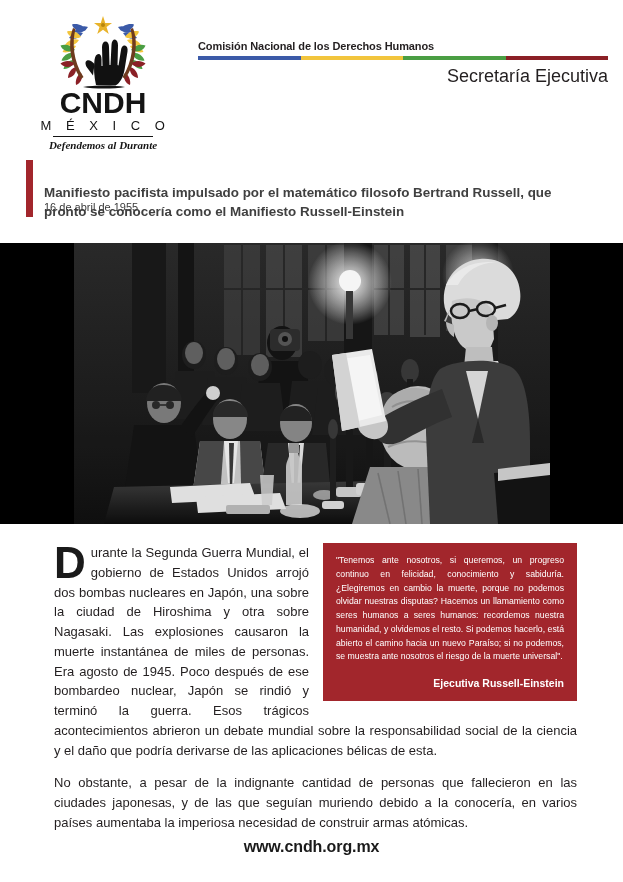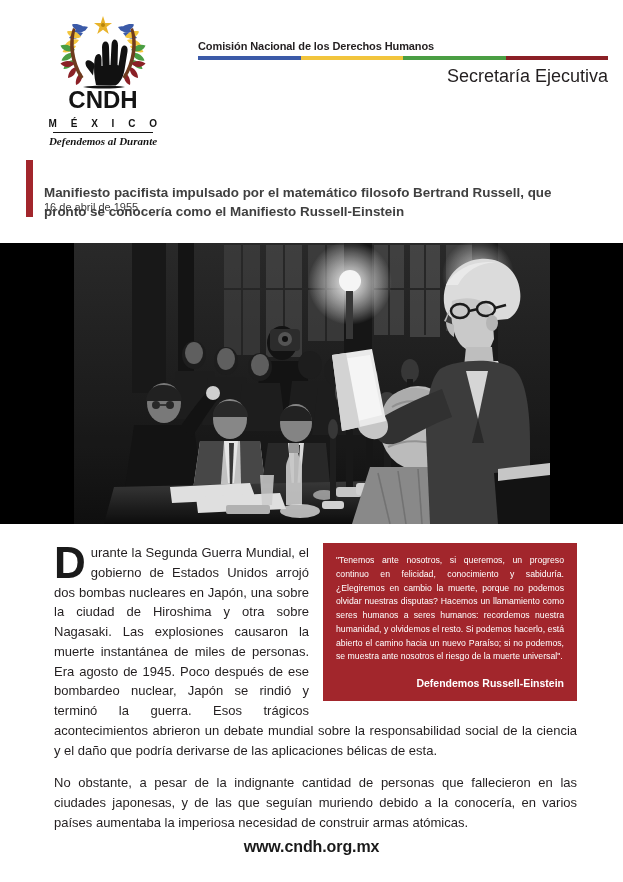--- a/index.html
+++ b/index.html
@@ -30,34 +30,33 @@
   }
   .logo-emblem {
     width: 118px;
     height: 78px;
     margin: 0 auto;
     display: block;
   }
   .logo-cndh {
     font-family: "Liberation Sans", sans-serif;
     font-weight: bold;
-    font-size: 24px;
+    font-size: 30px;
     letter-spacing: 0px;
     color: #141414;
     line-height: 1;
     margin-top: -2px;
   }
   .logo-mexico {
     font-family: "Liberation Sans", sans-serif;
-    font-size: 10px;
+    font-size: 13px;
     letter-spacing: 5.5px;
     color: #141414;
-    margin-top: 6px;
+    margin-top: 0;
     padding-left: 5px;
-    font-weight: bold;
   }
   .logo-rule {
     width: 100px;
     height: 1px;
     background: #141414;
     margin: 3px auto 2px auto;
   }
   .logo-tag {
     font-family: "Liberation Serif", serif;
     font-style: italic;
@@ -516,21 +515,21 @@
       <rect x="0" y="0" width="476" height="281" fill="#000000" opacity="0.04"></rect>
     </svg>
   </div>
 </div>
 
 <div class="content">
   <div class="body-wrap">
 
     <div class="quote-box">
       <p class="quote-text">"Tenemos ante nosotros, si queremos, un progreso continuo en felicidad, conocimiento y sabiduría. ¿Elegiremos en cambio la muerte, porque no podemos olvidar nuestras disputas? Hacemos un llamamiento como seres humanos a seres humanos: recordemos nuestra humanidad, y olvidemos el resto. Si podemos hacerlo, está abierto el camino hacia un nuevo Paraíso; si no podemos, se muestra ante nosotros el riesgo de la muerte universal".</p>
-      <div class="quote-source">Defendemos Russell-Einstein</div>
+      <div class="quote-source">Ejecutiva Russell-Einstein</div>
     </div>
 
     <p class="para first">Durante la Segunda Guerra Mundial, el gobierno de Estados Unidos arrojó dos bombas nucleares en Japón, una sobre la ciudad de Hiroshima y otra sobre Nagasaki. Las explosiones causaron la muerte instantánea de miles de personas. Era agosto de 1945. Poco después de ese bombardeo nuclear, Japón se rindió y terminó la guerra. Esos trágicos acontecimientos abrieron un debate mundial sobre la responsabilidad social de la ciencia y el daño que podría derivarse de las aplicaciones bélicas de esta.</p>
     <p class="para">No obstante, a pesar de la indignante cantidad de personas que fallecieron en las ciudades japonesas, y de las que seguían muriendo debido a la conocería, en varios países aumentaba la imperiosa necesidad de construir armas atómicas.</p>
 
   </div>
 </div>
 
 <div class="footer">
   <span class="footer-url">www.cndh.org.mx</span>

